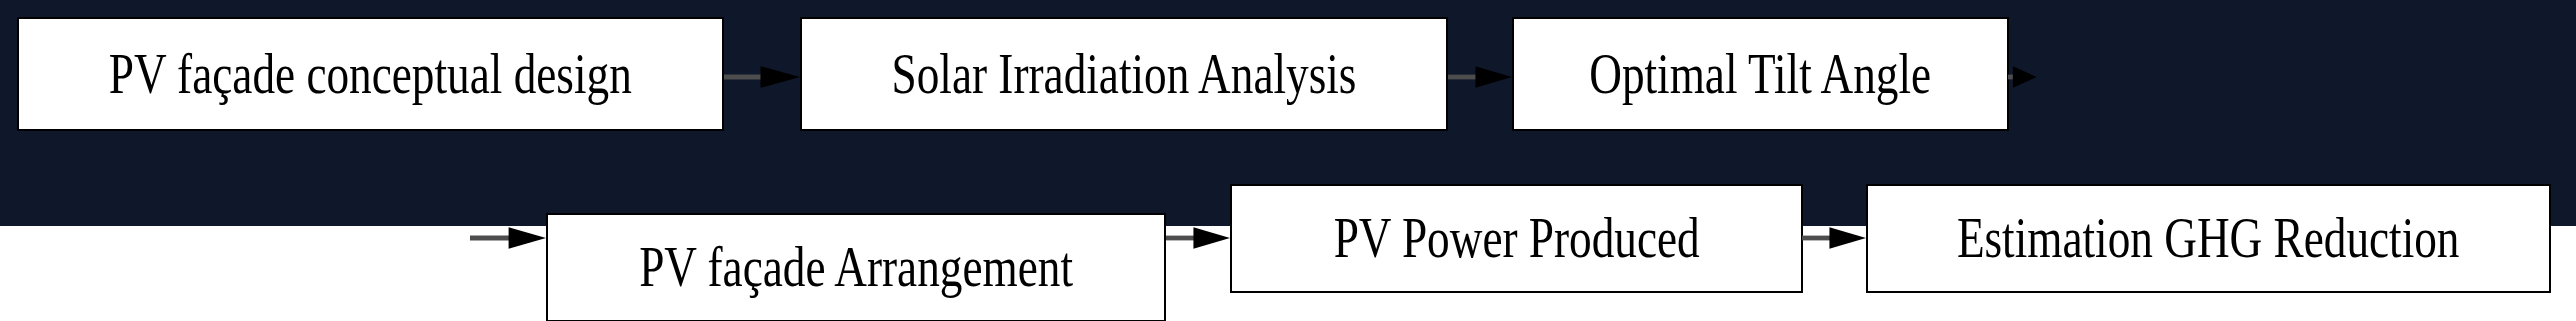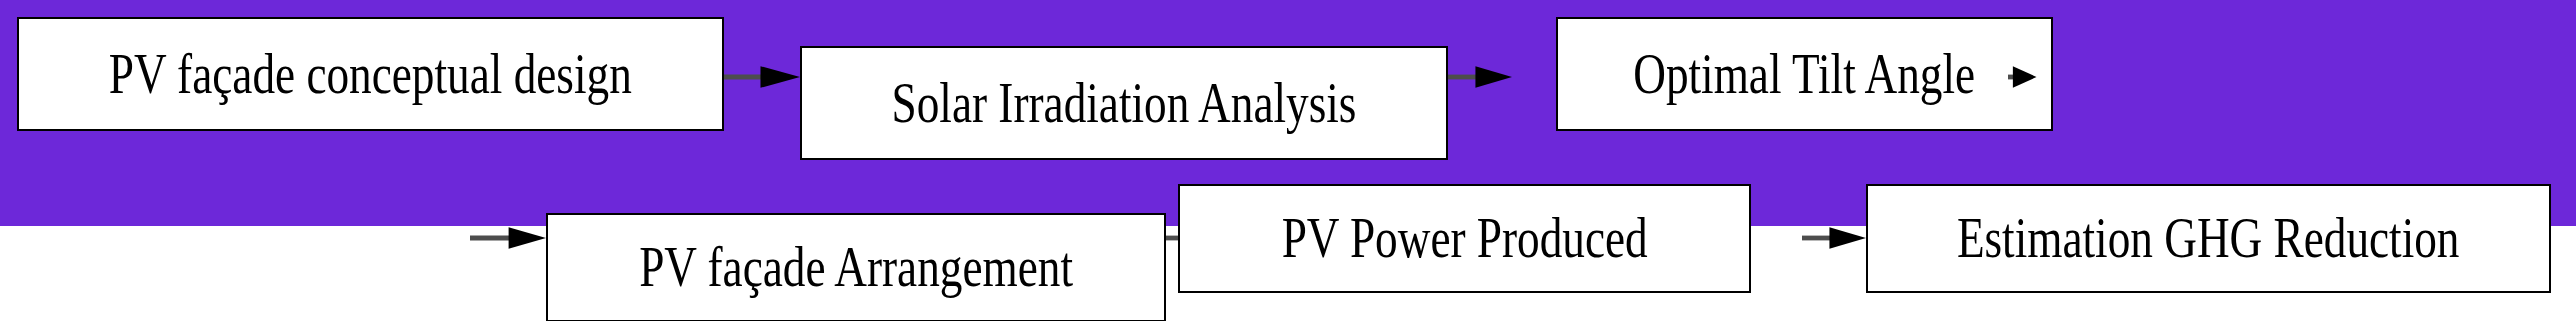--- a/index.html
+++ b/index.html
@@ -11,21 +11,21 @@
     width: 2576px;
     height: 321px;
     font-family: "Liberation Serif", "DejaVu Serif", serif;
     overflow: hidden;
   }
 
   #flowchart {
     position: relative;
     width: 2576px;
     height: 226px;
-    background: #6d28d9;
+    background: #0f172a;
   }
 
   
   .node {
     position: absolute;
     box-sizing: border-box;
     border: 2.4px solid #000000;
     background: #ffffff;
     display: flex;
     align-items: center;
@@ -66,32 +66,32 @@
     <span class="node-label">PV façade conceptual design</span>
   </div>
 
   <div class="arrow" style="left:724px; top:65px; width:76px;">
     <svg viewBox="0 0 125 40" preserveAspectRatio="none">
       <line x1="0" y1="20" x2="68" y2="20" stroke="#4d4d4d" stroke-width="8"></line>
       <polygon points="60,2 125,20 60,38" fill="#000000"></polygon>
     </svg>
   </div>
 
-  <div class="node" style="left:800px; top:17px; width:648px; height:114px;margin-top:29px;">
+  <div class="node" style="left:800px; top:17px; width:648px; height:114px;">
     <span class="node-label">Solar Irradiation Analysis</span>
   </div>
 
   <div class="arrow" style="left:1448px; top:65px; width:64px;">
     <svg viewBox="0 0 105 40" preserveAspectRatio="none">
       <line x1="0" y1="20" x2="52" y2="20" stroke="#4d4d4d" stroke-width="8"></line>
       <polygon points="45,2 105,20 45,38" fill="#000000"></polygon>
     </svg>
   </div>
 
-  <div class="node" style="left:1556px; top:17px; width:497px; height:114px;">
+  <div class="node" style="left:1512px; top:17px; width:497px; height:114px;">
     <span class="node-label">Optimal Tilt Angle</span>
   </div>
 
   <div class="arrow" style="left:2008px; top:65px; width:28.5px;">
     <svg viewBox="0 0 47 40" preserveAspectRatio="none">
       <line x1="0" y1="20" x2="14" y2="20" stroke="#4d4d4d" stroke-width="8"></line>
       <polygon points="8,2 47,20 8,38" fill="#000000"></polygon>
     </svg>
   </div>
 
@@ -107,21 +107,21 @@
     <span class="node-label">PV façade Arrangement</span>
   </div>
 
   <div class="arrow" style="left:1166px; top:226px; width:64px;">
     <svg viewBox="0 0 105 40" preserveAspectRatio="none">
       <line x1="0" y1="20" x2="52" y2="20" stroke="#4d4d4d" stroke-width="8"></line>
       <polygon points="45,2 105,20 45,38" fill="#000000"></polygon>
     </svg>
   </div>
 
-  <div class="node" style="left:1178px; top:184px; width:573px; height:109px;">
+  <div class="node" style="left:1230px; top:184px; width:573px; height:109px;">
     <span class="node-label">PV Power Produced</span>
   </div>
 
   <div class="arrow" style="left:1802px; top:226px; width:64px;">
     <svg viewBox="0 0 105 40" preserveAspectRatio="none">
       <line x1="0" y1="20" x2="52" y2="20" stroke="#4d4d4d" stroke-width="8"></line>
       <polygon points="45,2 105,20 45,38" fill="#000000"></polygon>
     </svg>
   </div>
 

